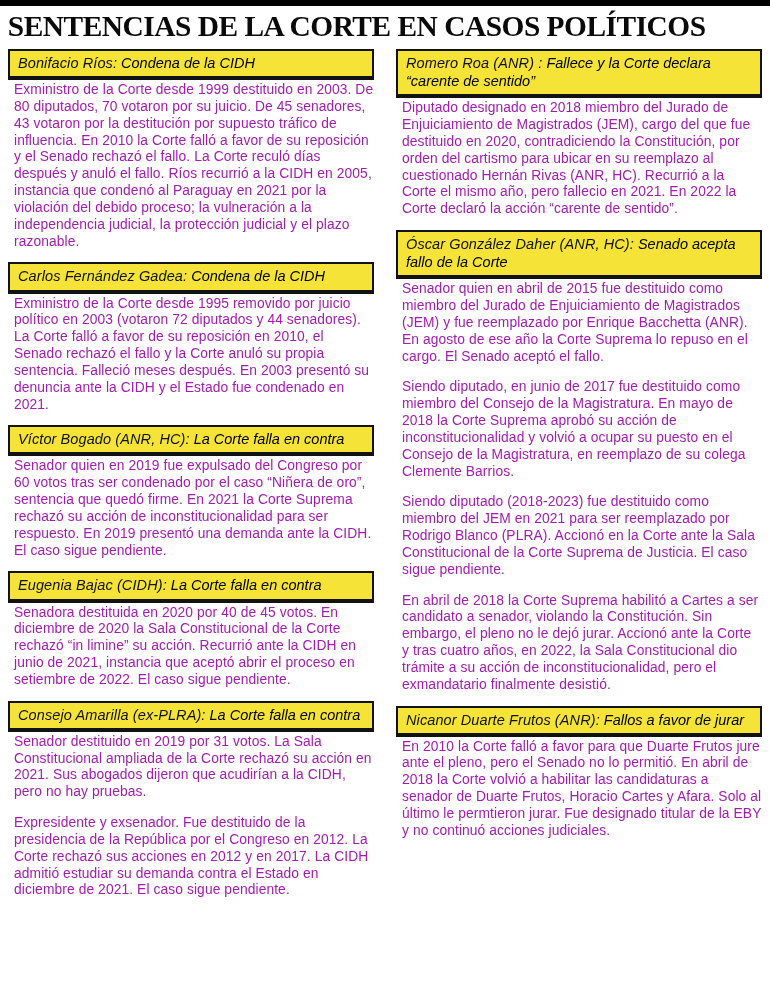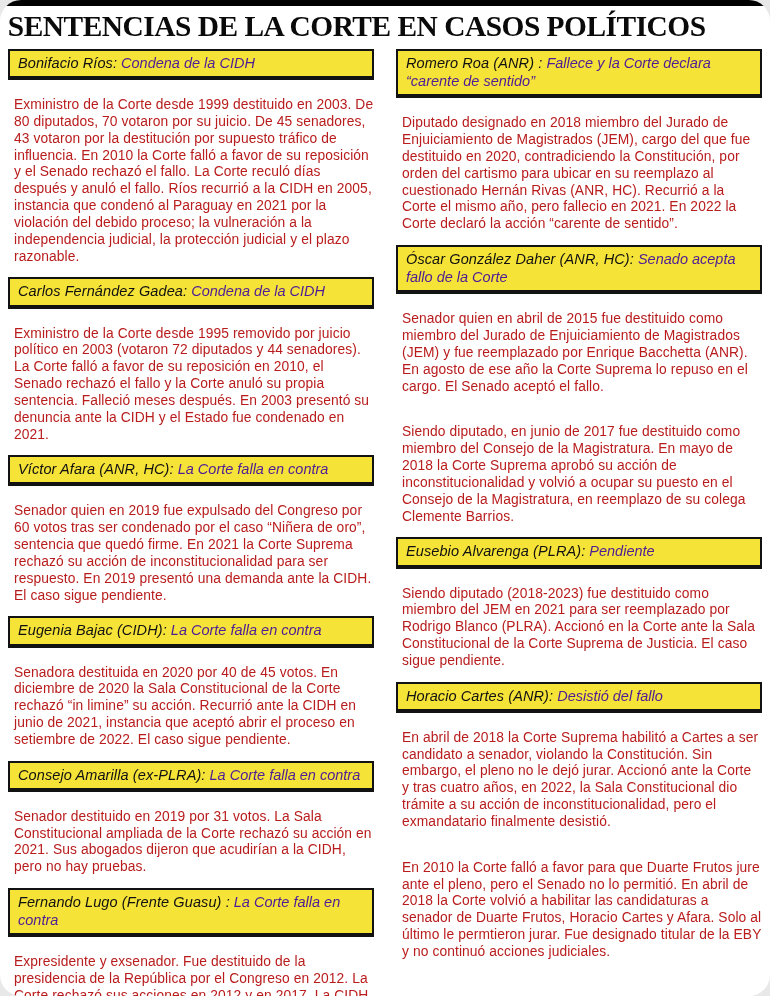--- a/index.html
+++ b/index.html
@@ -5,21 +5,20 @@
   html,body{margin:0;padding:0;background:#e8e8e8;}
   .page{
     position:relative;
     width:770px;height:996px;
     margin:0 auto;
     background:#ffffff;
     font-family:"Liberation Sans","DejaVu Sans",sans-serif;
     overflow:hidden;
     display:flex;flex-direction:column;
     box-sizing:border-box;
-    border-radius:21px;
   }
   .top-bar{height:6px;background:#000;flex:0 0 auto;}
   .title{
     font-family:"Liberation Serif","DejaVu Serif",serif;
     font-weight:bold;
     font-size:30px;
     letter-spacing:-0.5px;
     color:#0a0a0a;
     padding:3px 8px 4px 8px;
     white-space:nowrap;
@@ -40,26 +39,26 @@
     background:#f6e338;
     border:2px solid #121212;
     border-bottom-width:4px;
     padding:3px 8px 4px 8px;
     font-size:14.5px;
     line-height:1.25;
     font-style:italic;
     color:#111;
   }
   .sec-name{font-weight:normal;letter-spacing:0.1px;}
-  .sec-outcome{font-weight:normal;color:#4c1d95;}
+  .sec-outcome{font-weight:normal;color:#000000;}
   .section-body{
-    padding:17px 0 5px 6px;
+    padding:2px 0 5px 6px;
     font-size:13.8px;
     line-height:1.22;
-    color:#b91c1c;
+    color:#a21caf;
     letter-spacing:0.1px;
   }
 </style>
 </head>
 <body>
 
 <div class="page">
   <div class="top-bar"></div>
   <div class="title">SENTENCIAS DE LA CORTE EN CASOS POLÍTICOS</div>
 
@@ -76,21 +75,21 @@
   <div class="section">
     <div class="section-header">
       <span class="sec-name">Carlos Fernández Gadea:</span>
       <span class="sec-outcome"> Condena de la CIDH</span>
     </div>
     <div class="section-body">Exministro de la Corte desde 1995 removido por juicio político en 2003 (votaron 72 diputados y 44 senadores). La Corte falló a favor de su reposición en 2010, el Senado rechazó el fallo y la Corte anuló su propia sentencia. Falleció meses después. En 2003 presentó su denuncia ante la CIDH y el Estado fue condenado en 2021.</div>
   </div>
 
   <div class="section">
     <div class="section-header">
-      <span class="sec-name">Víctor Afara (ANR, HC):</span>
+      <span class="sec-name">Víctor Bogado (ANR, HC):</span>
       <span class="sec-outcome"> La Corte falla en contra</span>
     </div>
     <div class="section-body">Senador quien en 2019 fue expulsado del Congreso por 60 votos tras ser condenado por el caso “Niñera de oro”, sentencia que quedó firme. En 2021 la Corte Suprema rechazó su acción de inconstitucionalidad para ser respuesto. En 2019 presentó una demanda ante la CIDH. El caso sigue pendiente.</div>
   </div>
 
   <div class="section">
     <div class="section-header">
       <span class="sec-name">Eugenia Bajac (CIDH):</span>
       <span class="sec-outcome"> La Corte falla en contra</span>
     </div>
@@ -99,24 +98,20 @@
 
   <div class="section">
     <div class="section-header">
       <span class="sec-name">Consejo Amarilla (ex-PLRA):</span>
       <span class="sec-outcome"> La Corte falla en contra</span>
     </div>
     <div class="section-body">Senador destituido en 2019 por 31 votos. La Sala Constitucional ampliada de la Corte rechazó su acción en 2021. Sus abogados dijeron que acudirían a la CIDH, pero no hay pruebas.</div>
   </div>
 
   <div class="section">
-    <div class="section-header">
-      <span class="sec-name">Fernando Lugo (Frente Guasu) :</span>
-      <span class="sec-outcome"> La Corte falla en contra</span>
-    </div>
     <div class="section-body">Expresidente y exsenador. Fue destituido de la presidencia de la República por el Congreso en 2012. La Corte rechazó sus acciones en 2012 y en 2017. La CIDH admitió estudiar su demanda contra el Estado en diciembre de 2021. El caso sigue pendiente.</div>
   </div>
 </div>
     <div class="col" id="col-right">
   <div class="section">
     <div class="section-header">
       <span class="sec-name">Romero Roa (ANR) :</span>
       <span class="sec-outcome"> Fallece y la Corte declara “carente de sentido”</span>
     </div>
     <div class="section-body">Diputado designado en 2018 miembro del Jurado de Enjuiciamiento de Magistrados (JEM), cargo del que fue destituido en 2020, contradiciendo la Constitución, por orden del cartismo para ubicar en su reemplazo al cuestionado Hernán Rivas (ANR, HC). Recurrió a la Corte el mismo año, pero fallecio en 2021. En 2022 la Corte declaró la acción “carente de sentido”.</div>
@@ -128,34 +123,30 @@
       <span class="sec-outcome"> Senado acepta fallo de la Corte</span>
     </div>
     <div class="section-body">Senador quien en abril de 2015 fue destituido como miembro del Jurado de Enjuiciamiento de Magistrados (JEM) y fue reemplazado por Enrique Bacchetta (ANR). En agosto de ese año la Corte Suprema lo repuso en el cargo. El Senado aceptó el fallo.</div>
   </div>
 
   <div class="section">
     <div class="section-body">Siendo diputado, en junio de 2017 fue destituido como miembro del Consejo de la Magistratura. En mayo de 2018 la Corte Suprema aprobó su acción de inconstitucionalidad y volvió a ocupar su puesto en el Consejo de la Magistratura, en reemplazo de su colega Clemente Barrios.</div>
   </div>
 
   <div class="section">
-    <div class="section-header">
-      <span class="sec-name">Eusebio Alvarenga (PLRA):</span>
-      <span class="sec-outcome"> Pendiente</span>
-    </div>
     <div class="section-body">Siendo diputado (2018-2023) fue destituido como miembro del JEM en 2021 para ser reemplazado por Rodrigo Blanco (PLRA). Accionó en la Corte ante la Sala Constitucional de la Corte Suprema de Justicia. El caso sigue pendiente.</div>
   </div>
 
   <div class="section">
-    <div class="section-header">
-      <span class="sec-name">Horacio Cartes (ANR):</span>
-      <span class="sec-outcome"> Desistió del fallo</span>
-    </div>
     <div class="section-body">En abril de 2018 la Corte Suprema habilitó a Cartes a ser candidato a senador, violando la Constitución. Sin embargo, el pleno no le dejó jurar. Accionó ante la Corte y tras cuatro años, en 2022, la Sala Constitucional dio trámite a su acción de inconstitucionalidad, pero el exmandatario finalmente desistió.</div>
   </div>
 
   <div class="section">
+    <div class="section-header">
+      <span class="sec-name">Nicanor Duarte Frutos (ANR):</span>
+      <span class="sec-outcome"> Fallos a favor de jurar</span>
+    </div>
     <div class="section-body">En 2010 la Corte falló a favor para que Duarte Frutos jure ante el pleno, pero el Senado no lo permitió. En abril de 2018 la Corte volvió a habilitar las candidaturas a senador de Duarte Frutos, Horacio Cartes y Afara. Solo al último le permtieron jurar. Fue designado titular de la EBY y no continuó acciones judiciales.</div>
   </div>
 </div>
   </div>
 
 </div>
 
 </body></html>

